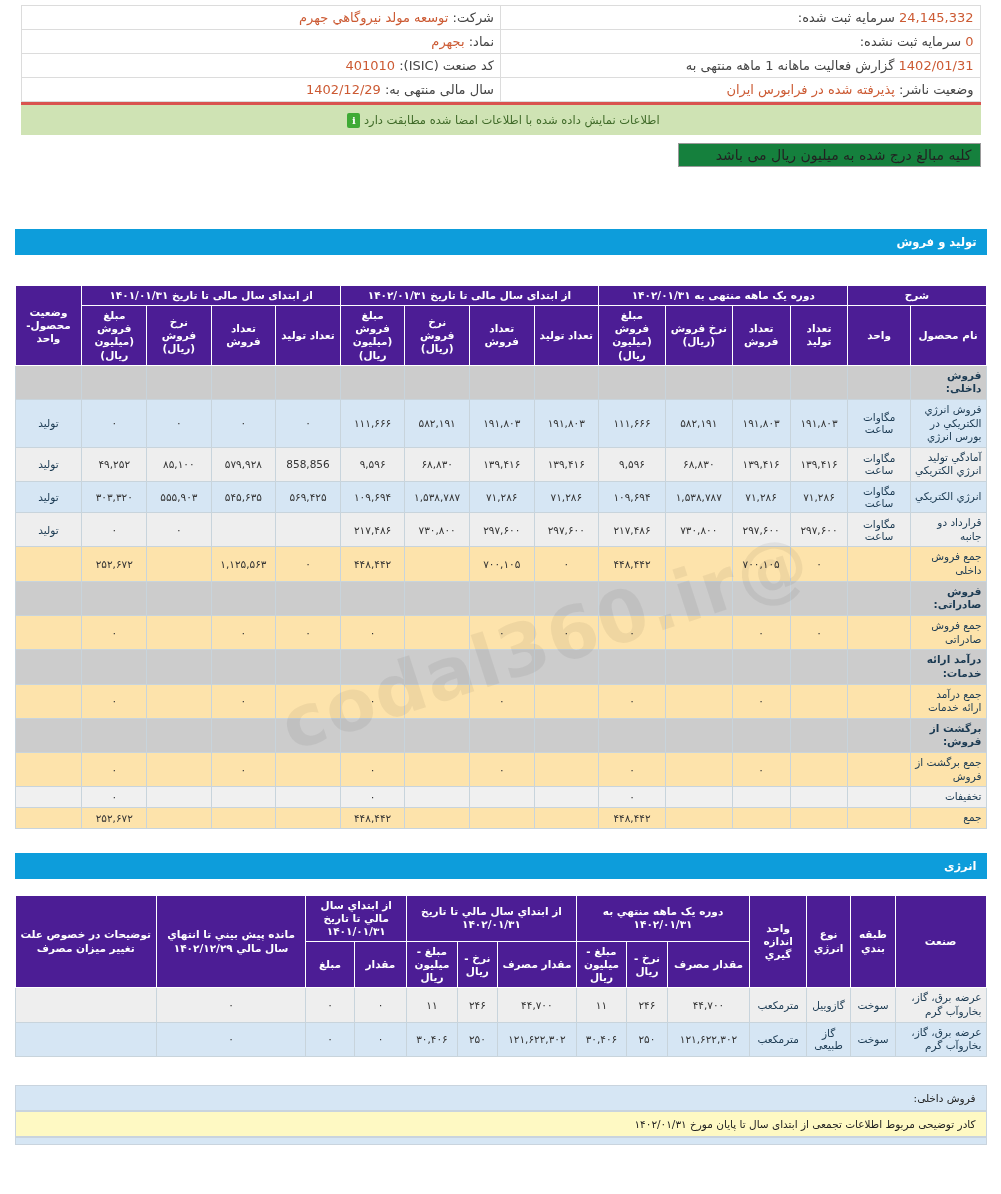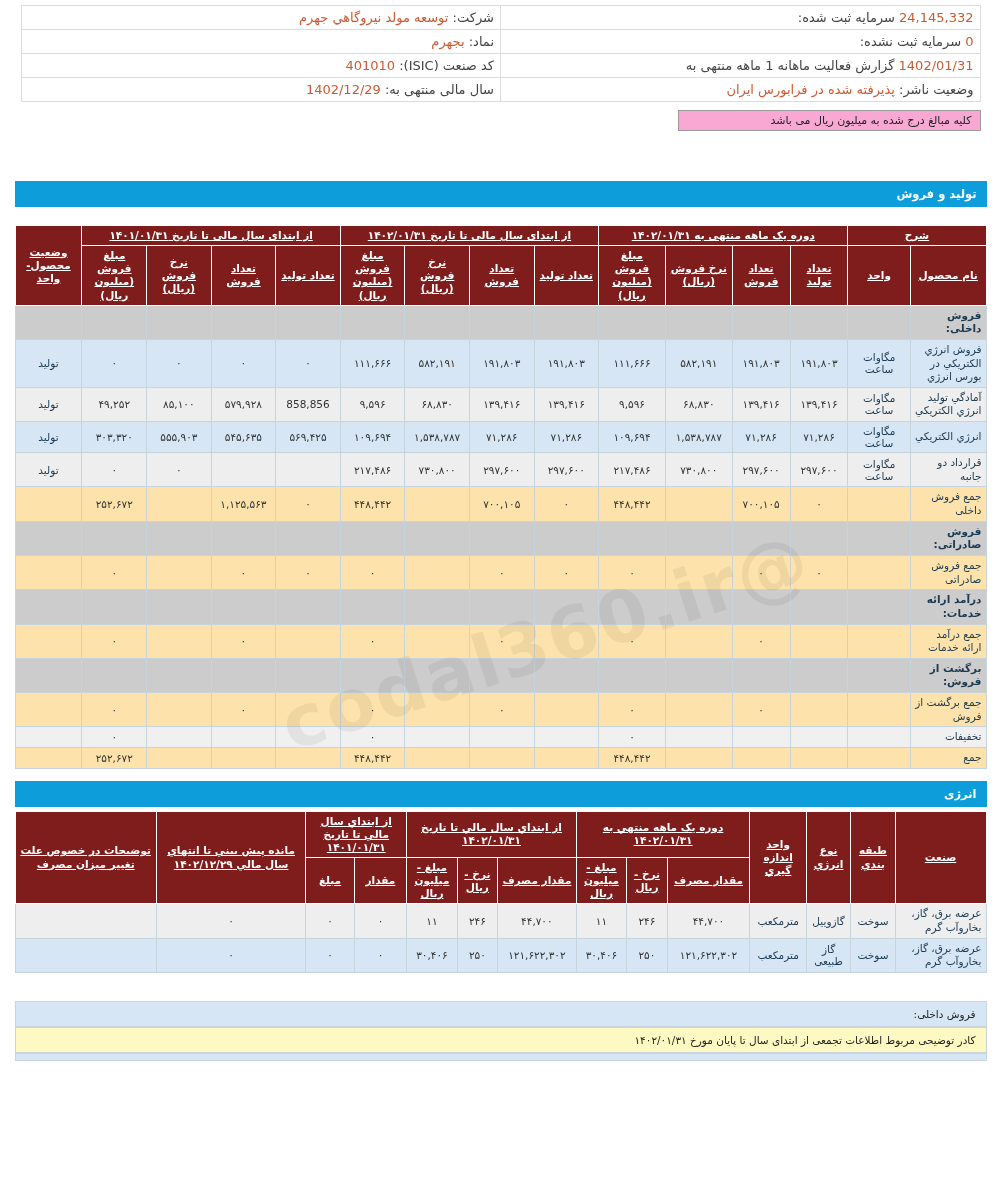--- a/index.html
+++ b/index.html
@@ -74,30 +74,30 @@
     line-height:15px;
     text-align:center;
     vertical-align:middle;
     margin-left:6px;
     font-family:"DejaVu Serif","Liberation Serif",serif;
   }
   .noteline{width:960px;margin:8px auto 0 auto;}
   .notebox{
     display:inline-block;
     border:1px solid #9a9a9a;
-    background:#f9a8d4;
+    background:#15803d;
     padding:3px 8px;
-    font-size:11px;
+    font-size:14px;
     color:#222222;
     min-width:285px;
     text-align:right;
   }
 
   
-  .sect{width:972px;margin:4px auto;}
+  .sect{width:972px;margin:16px auto;}
   .sect-bar{
     background:#0d9ddb;
     color:#ffffff;
     font-weight:bold;
     font-size:11.5px;
     padding:6px 10px;
     text-align:right;
   }
   .sect-sub{
     border:1px solid #d4d4d4;
@@ -121,27 +121,26 @@
     border-collapse:collapse;
     table-layout:fixed;
   }
   table.grid th,table.grid td{
     border:1px solid #c8d4dc;
     font-size:10.5px;
     padding:3px 4px;
     vertical-align:middle;
   }
   table.grid thead th{
-    background:#7f1d1d;
+    background:#4c1d95;
     color:#ffffff;
     font-weight:bold;
     text-align:center;
     border-color:#ffffff;
     line-height:1.25;
-    text-decoration:underline;
   }
   td.num{
     text-align:center;
     direction:ltr;
     unicode-bidi:embed;
     color:#333333;
     white-space:nowrap;
   }
   td.txt{text-align:right;color:#1b3a52;line-height:1.3;}
   td.ctr{text-align:center;color:#1b3a52;}
@@ -212,20 +211,26 @@
           <span class="val">پذیرفته شده در فرابورس ایران</span>
         </td>
         <td class="r">
           <span class="lbl">سال مالی منتهی به:</span>
           <span class="val-num">1402/12/29</span>
         </td>
       </tr>
     </tbody>
   </table>
 
+  <div class="alertwrap">
+    <div class="alert">
+      <span>اطلاعات نمایش داده شده با اطلاعات امضا شده مطابقت دارد</span>
+      <span class="ico">i</span>
+    </div>
+  </div>
 
   <div class="noteline">
     <div class="notebox">کلیه مبالغ درج شده به میلیون ریال می باشد</div>
   </div>
 
   <div class="spacer-lg"></div>
 
   <div class="sect">
     <div class="sect-bar">تولید و فروش</div>
   </div>

